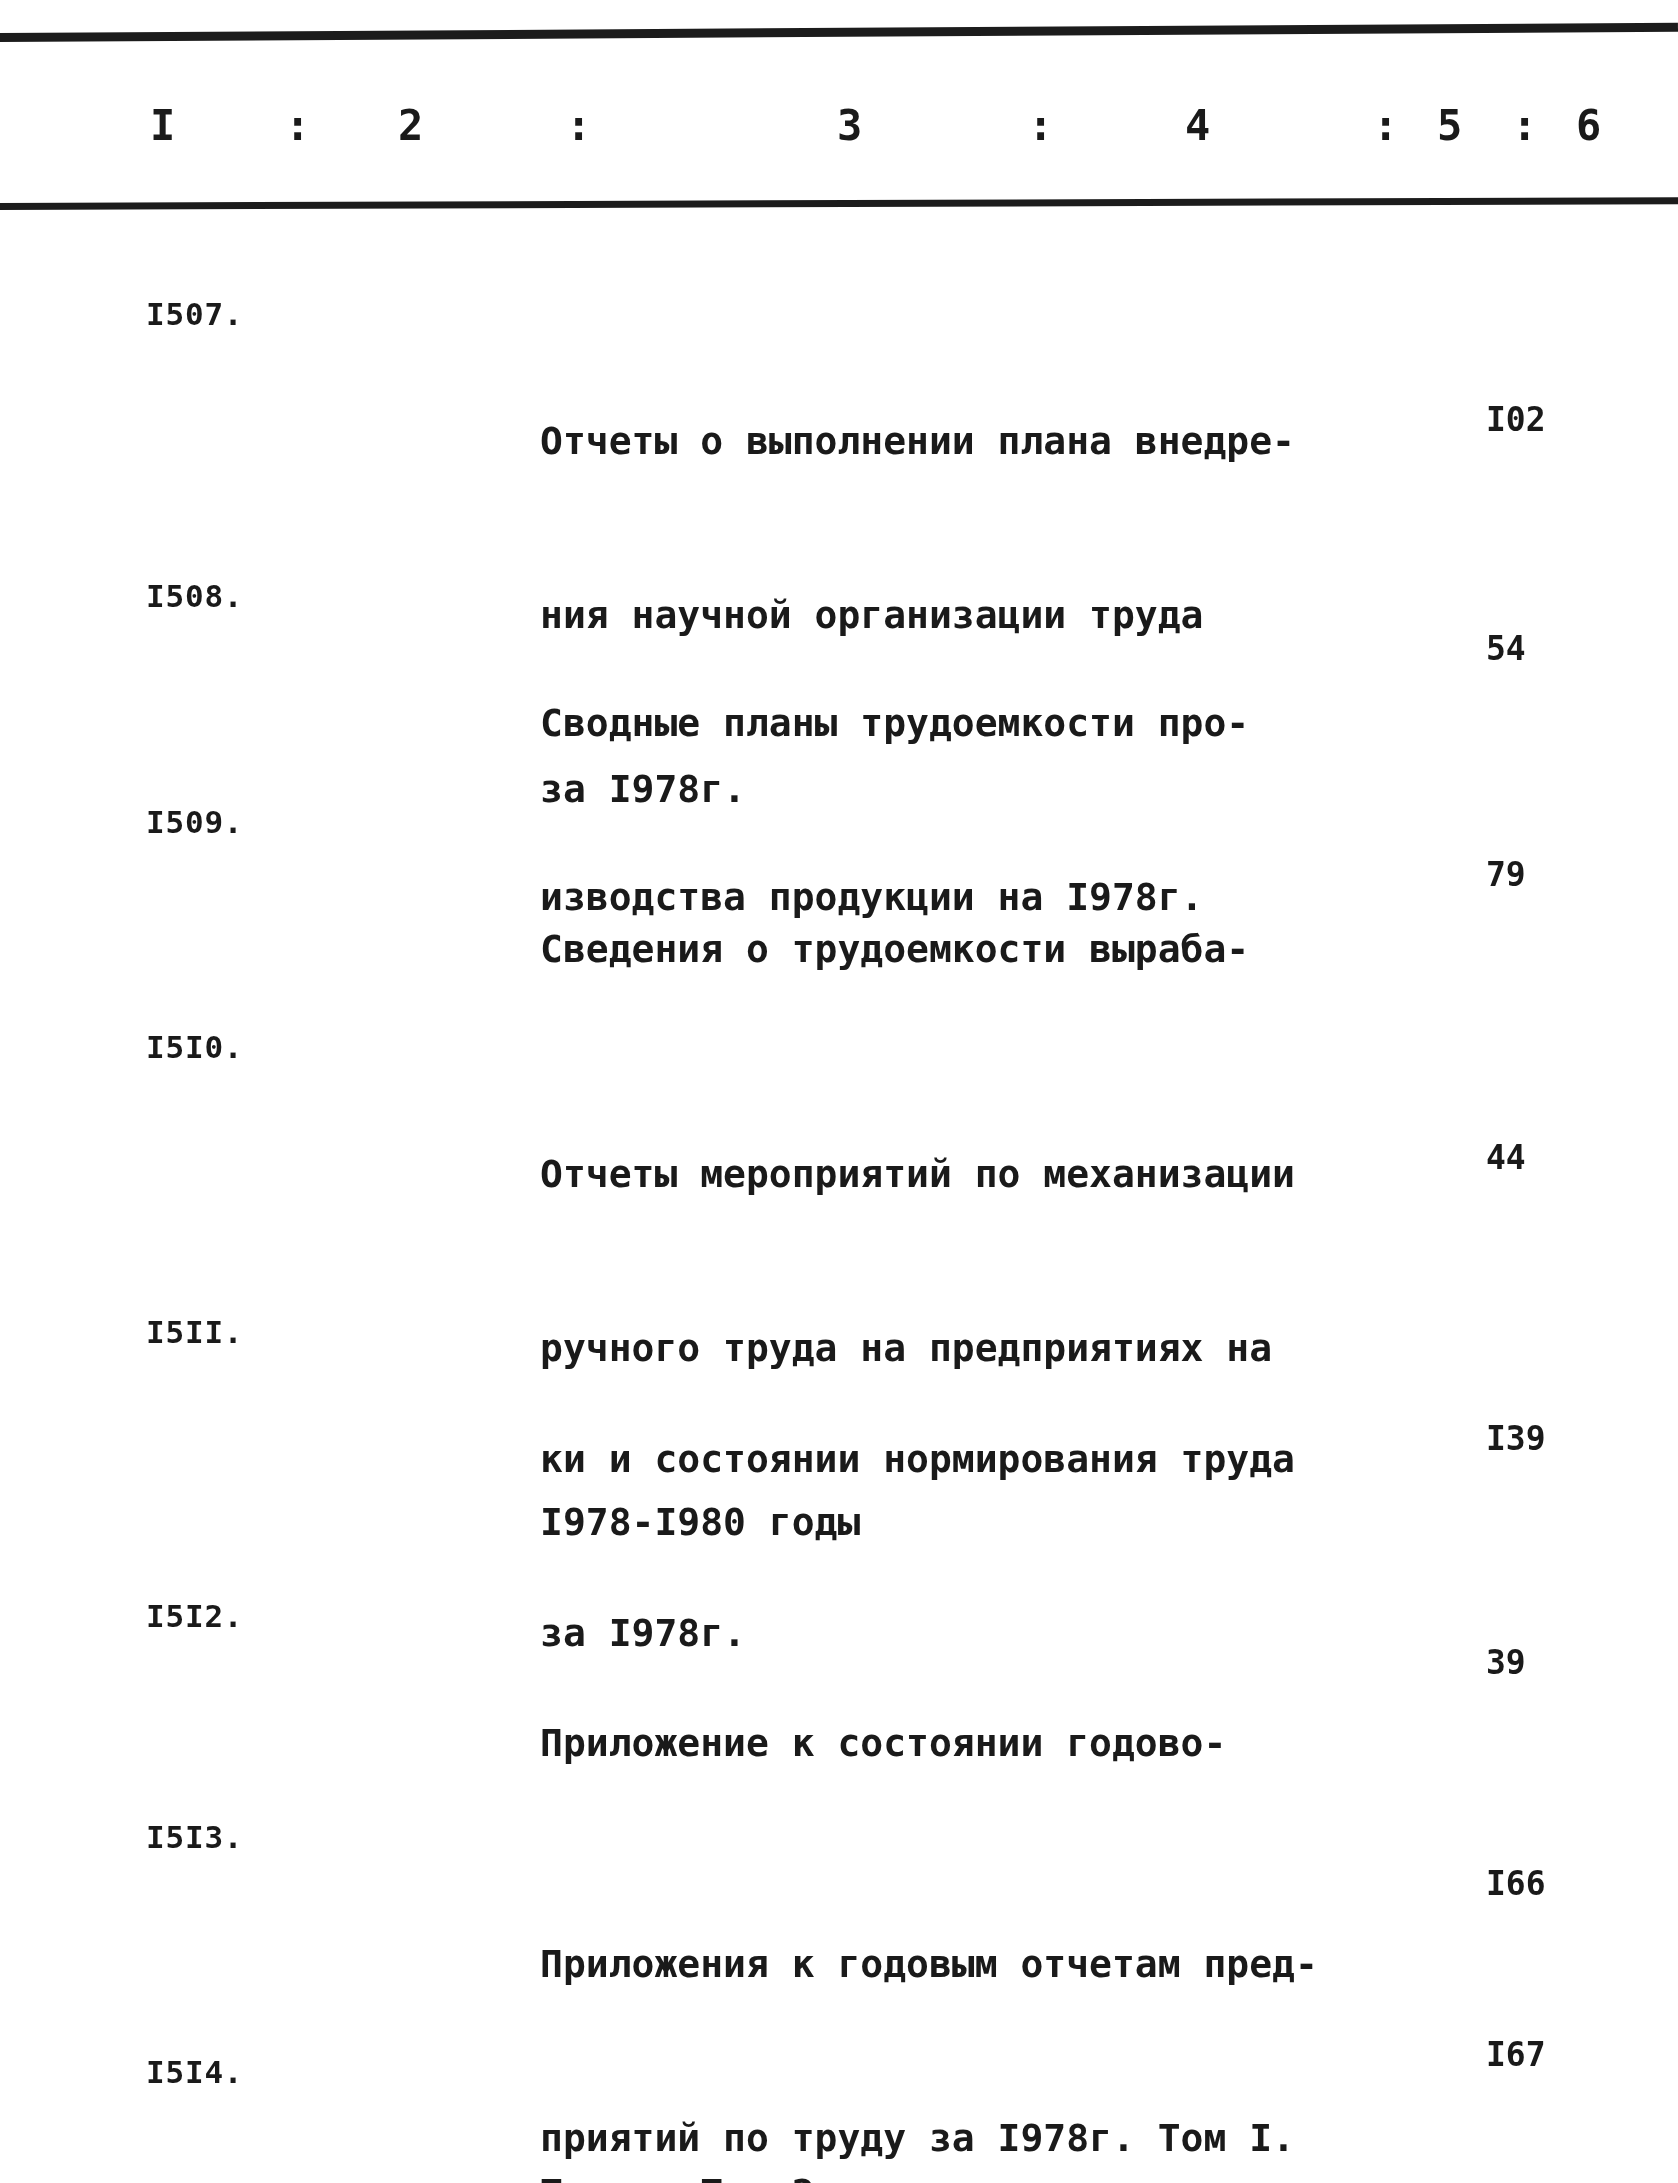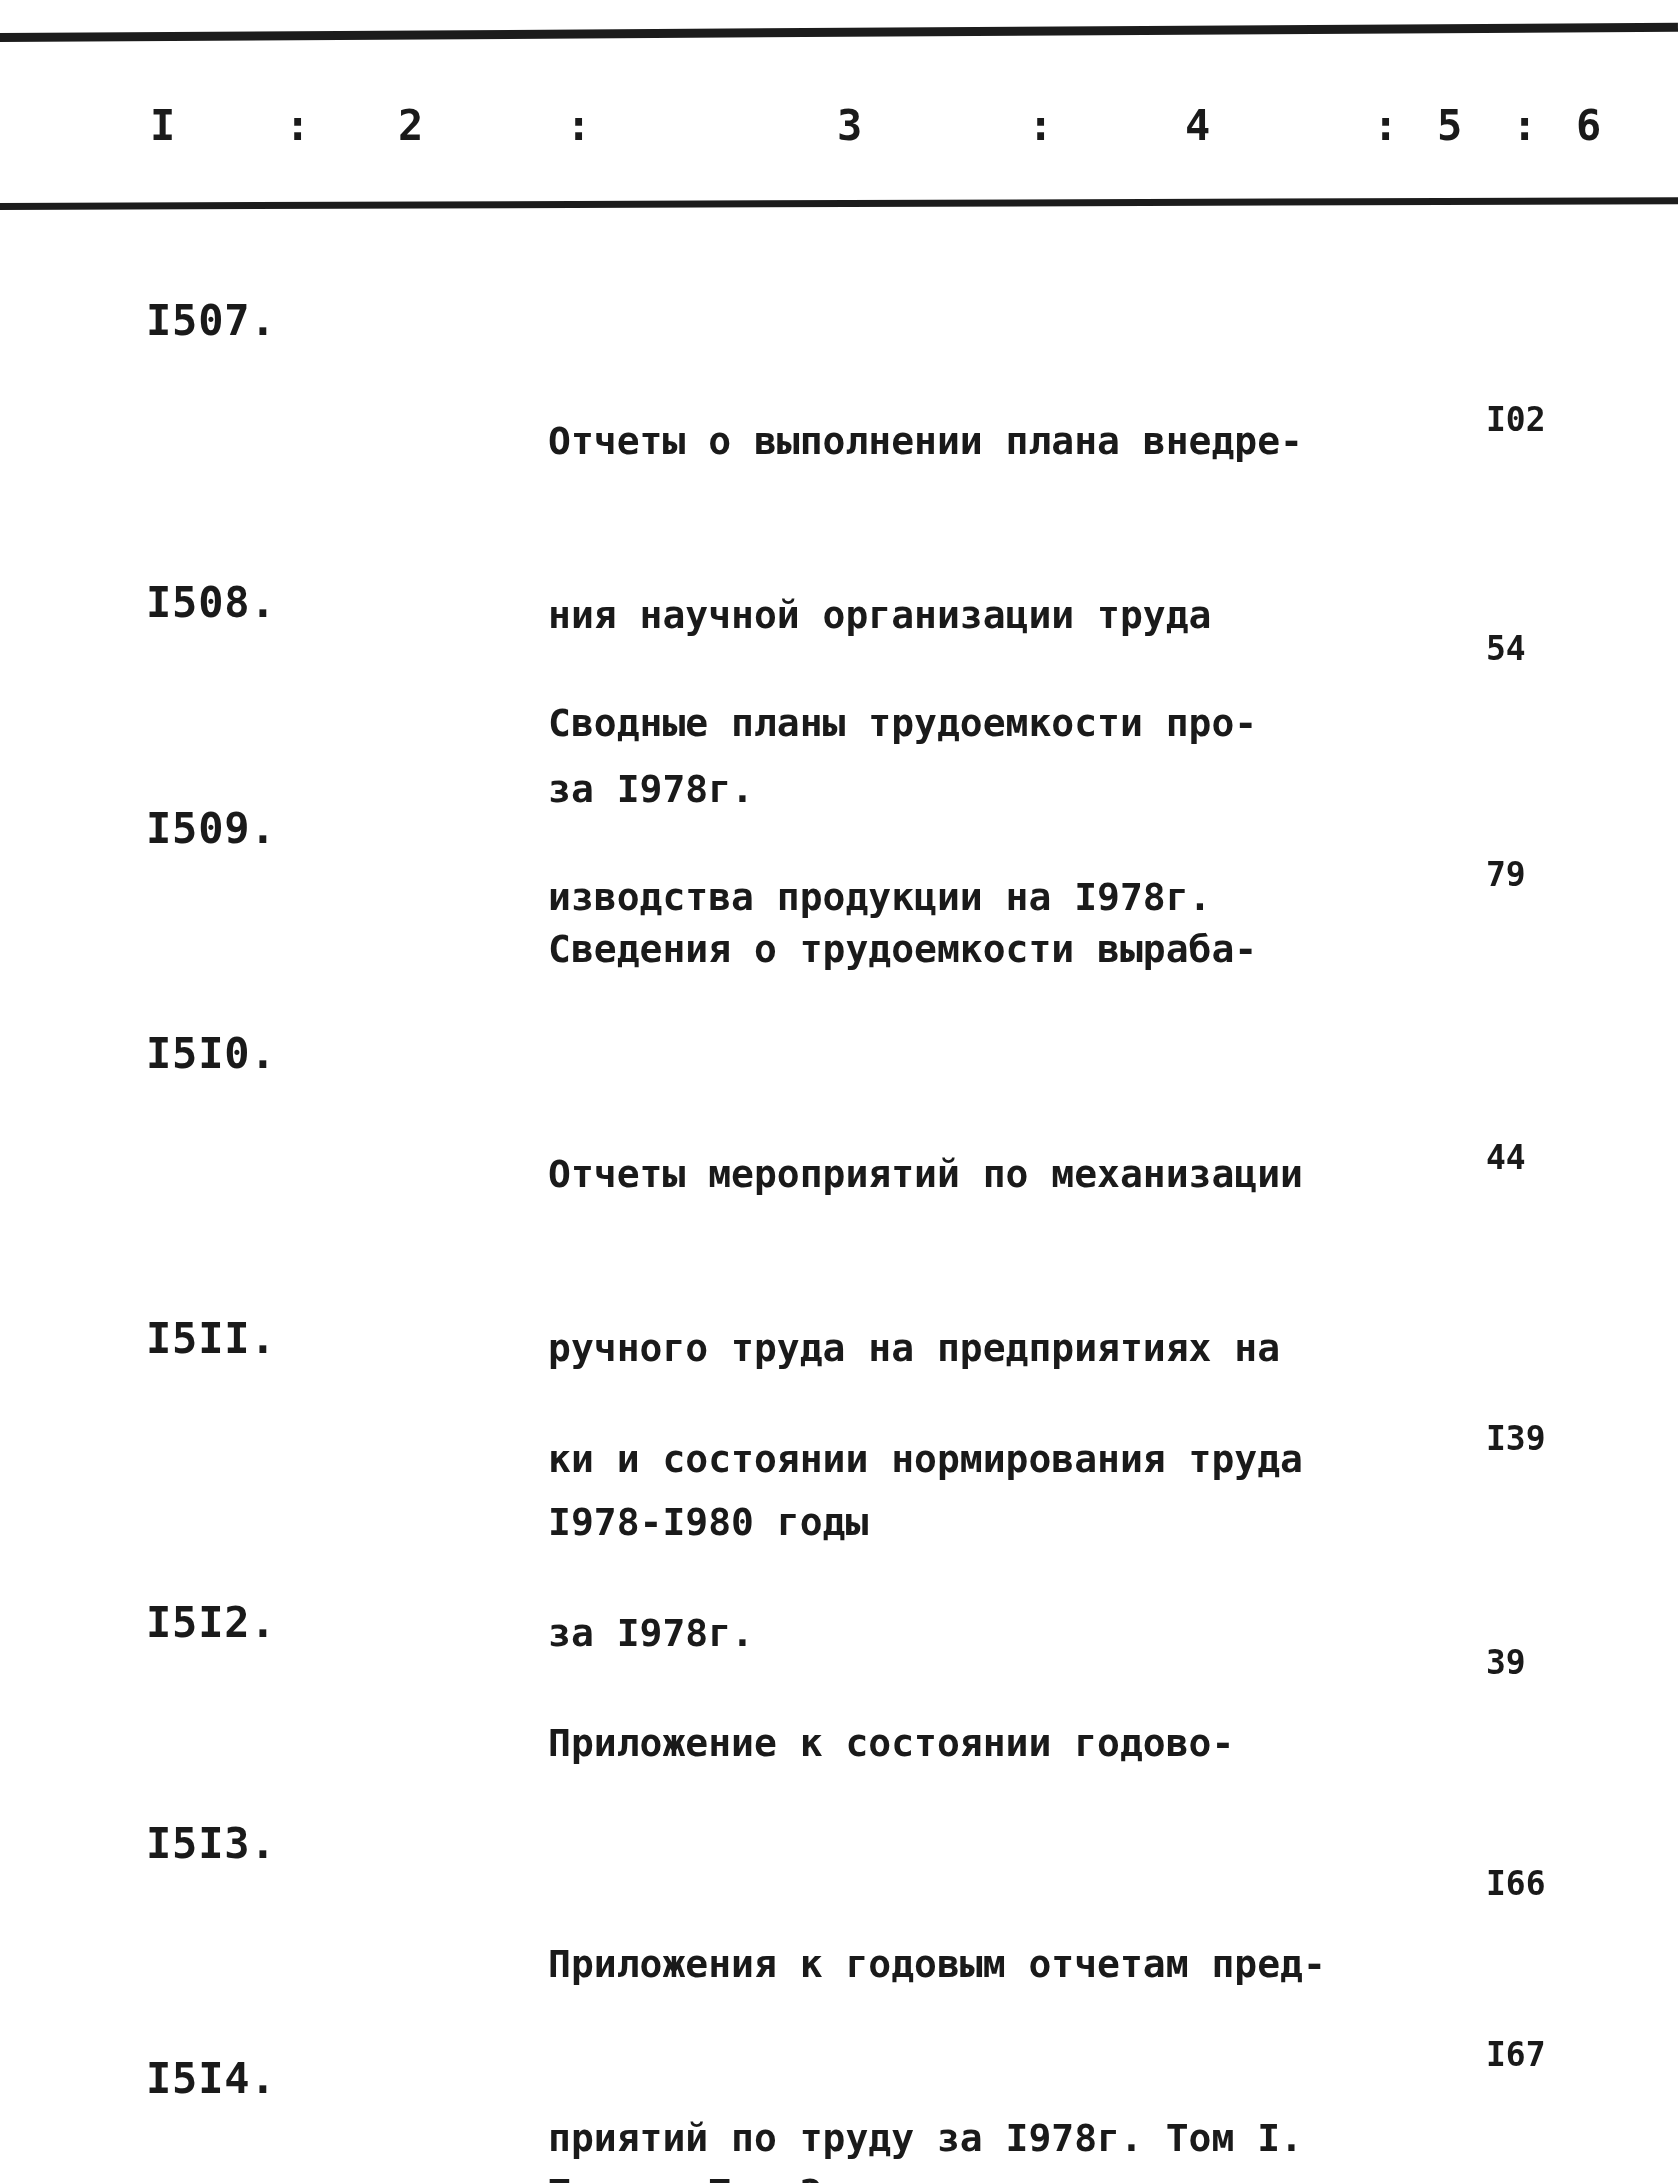--- a/index.html
+++ b/index.html
@@ -3,22 +3,22 @@
 <meta charset="utf-8">
 <style>
   html, body { margin:0; padding:0; background:#ffffff; }
   body { width:1678px; height:2183px; position:relative; overflow:hidden;
          font-family:"DejaVu Sans Mono", "Liberation Mono", monospace; color:#1a1a1a; }
   .rule { position:absolute; left:0; width:1678px; background:#1c1c1c; }
   .rule.top { top:33px; height:9px; transform:rotate(-0.35deg); transform-origin:left; }
   .rule.bottom { top:203px; height:6.8px; transform:rotate(-0.2deg); transform-origin:left; }
   .hdr { position:absolute; top:101px; font-size:42px; font-weight:bold; }
   .entry { position:absolute; left:0; width:1678px; }
-  .num { position:absolute; left:146px; font-size:42px; font-weight:bold; letter-spacing:0.8px; }
-  .title { position:absolute; left:540px; font-size:38px; font-weight:bold; line-height:58px; white-space:pre;margin-left:8px; }
+  .num { position:absolute; left:146px; font-size:31px; font-weight:bold; letter-spacing:0.8px; }
+  .title { position:absolute; left:540px; font-size:38px; font-weight:bold; line-height:58px; white-space:pre; }
   .sheets { position:absolute; left:1486px; font-size:33px; font-weight:bold; }
 </style>
 </head>
 <body>
 
 <div class="rule top"></div>
 
 <div>
   <span class="hdr" style="left:150px">I</span>
   <span class="hdr" style="left:285px">:</span>

